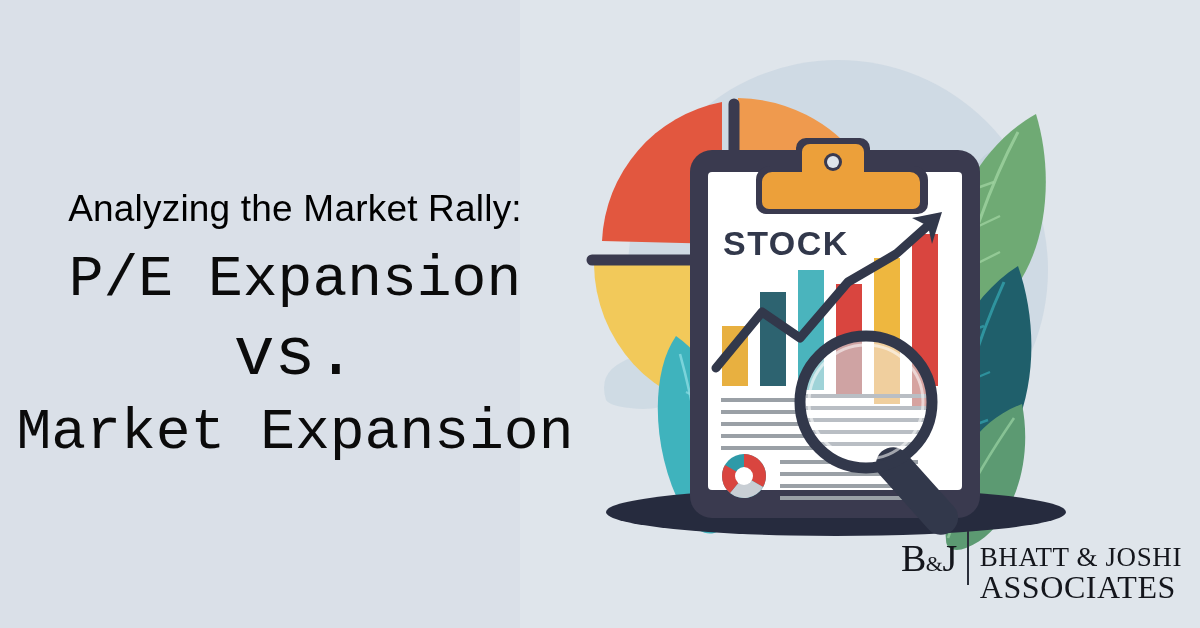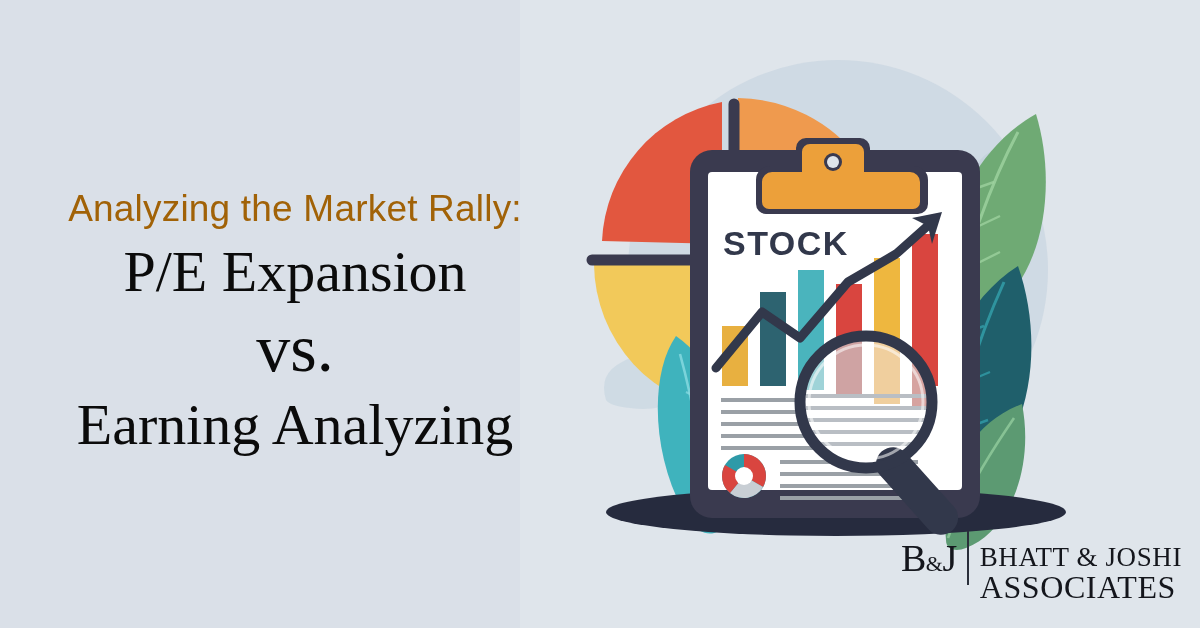--- a/index.html
+++ b/index.html
@@ -27,32 +27,32 @@
     position:absolute;
     left:0; top:188px;
     width:590px;
     text-align:center;
     z-index:40;
   }
   .kicker {
     font-family:"Liberation Sans", sans-serif;
     font-size:37px;
     font-weight:400;
-    color:#a16207;
+    color:#000000;
     letter-spacing:0.2px;
     line-height:1.15;
     white-space:nowrap;
   }
   .headline {
-    font-family:Liberation Serif, serif;
+    font-family:Liberation Mono, monospace;
     color:#0b0b0b;
     font-size:58px;
     font-weight:400;
     line-height:1.22;
-    margin-top:6px;
+    margin-top:14px;
     white-space:nowrap;
   }
   .headline .ln { display:block; }
   .headline .ln2 { font-size:68px; }
   .headline .ln3 { font-size:58px; }
 
   
   .logo {
     position:absolute;
     right:18px; bottom:24px;
@@ -235,21 +235,21 @@
       </g>
 
     </svg>
   </div>
 
   <div class="text-block">
     <div class="kicker">Analyzing the Market Rally:</div>
     <div class="headline">
       <span class="ln ln1">P/E Expansion</span>
       <span class="ln ln2">vs.</span>
-      <span class="ln ln3">Earning Analyzing</span>
+      <span class="ln ln3">Market Expansion</span>
     </div>
   </div>
 
   <div class="logo">
     <div class="logo-mark">
       <span>B</span>
         <span class="amp">&amp;</span>
         <span>J</span>
     </div>
     <div class="logo-rule"></div>

